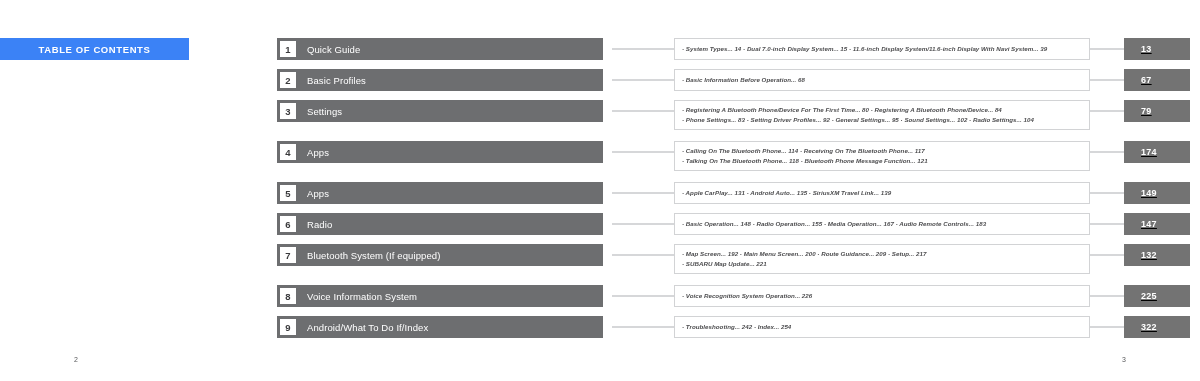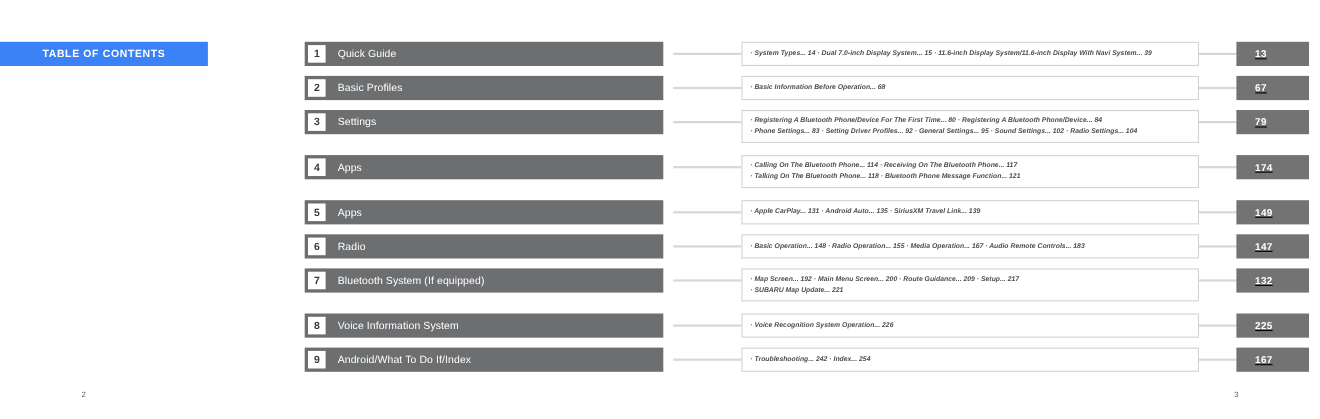--- a/index.html
+++ b/index.html
@@ -291,21 +291,21 @@
         <div class="chapter-bar">
           <span class="chapter-num">9</span>
           <span class="chapter-title">Android/What To Do If/Index</span>
         </div>
         <div class="connector-left"></div>
         <div class="detail-box">
           <div class="detail-line">· Troubleshooting... 242  · Index... 254</div>
         </div>
         <div class="connector-right"></div>
         <div class="page-badge">
-          <span class="page-badge-label">167</span>
+          <span class="page-badge-label">322</span>
         </div>
       </div>
     </div>
 
   <div class="footer-left">2</div>
   <div class="footer-right">3</div>
 
 </div>
 
 </body></html>

